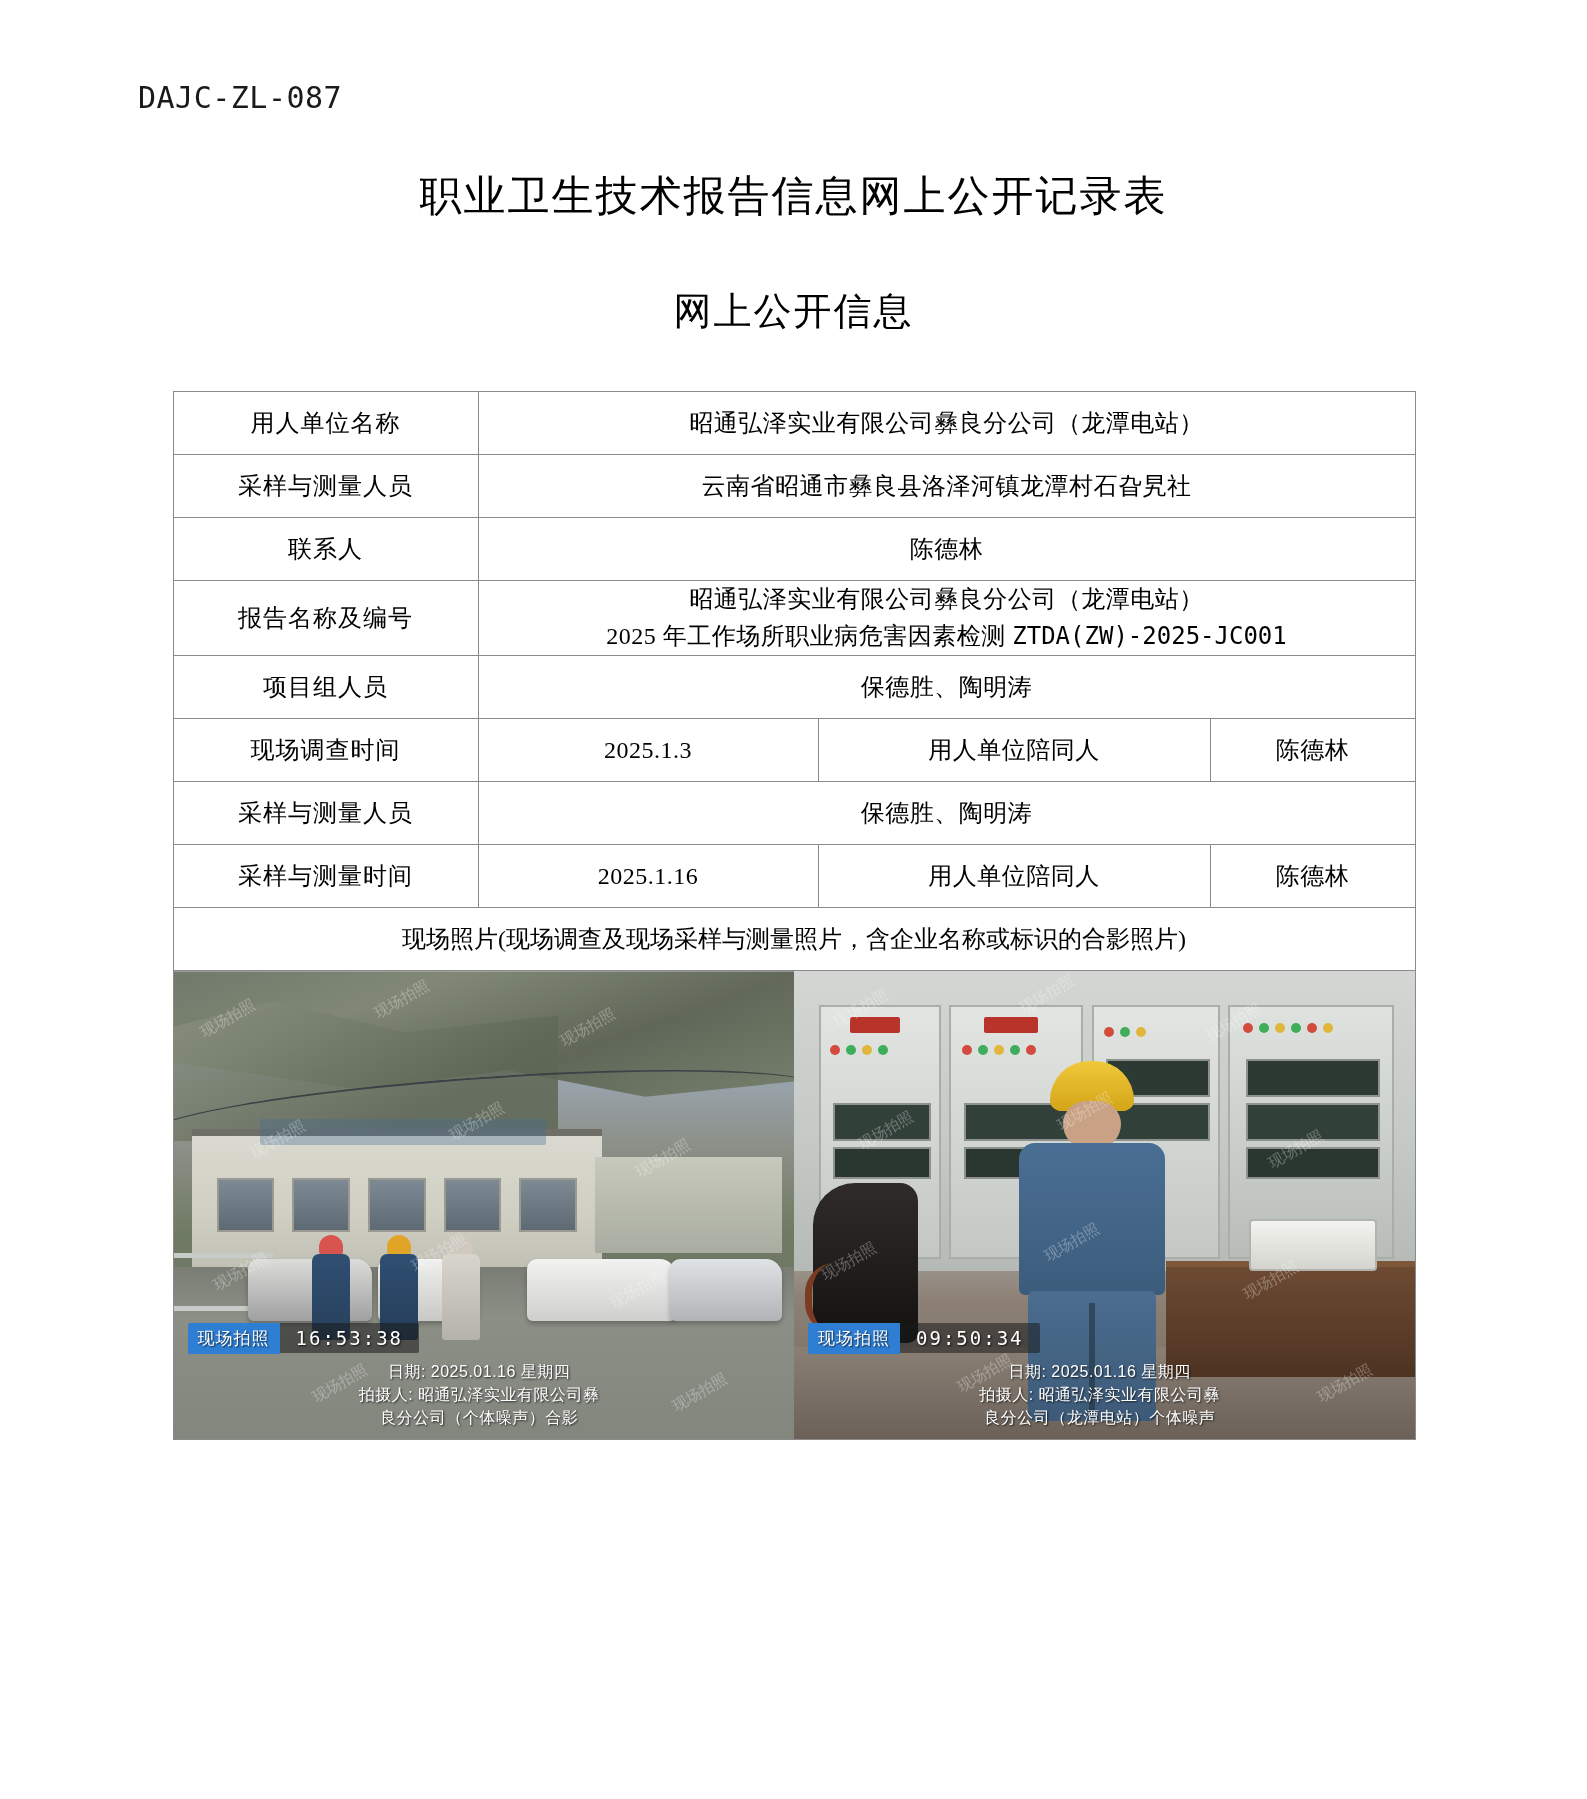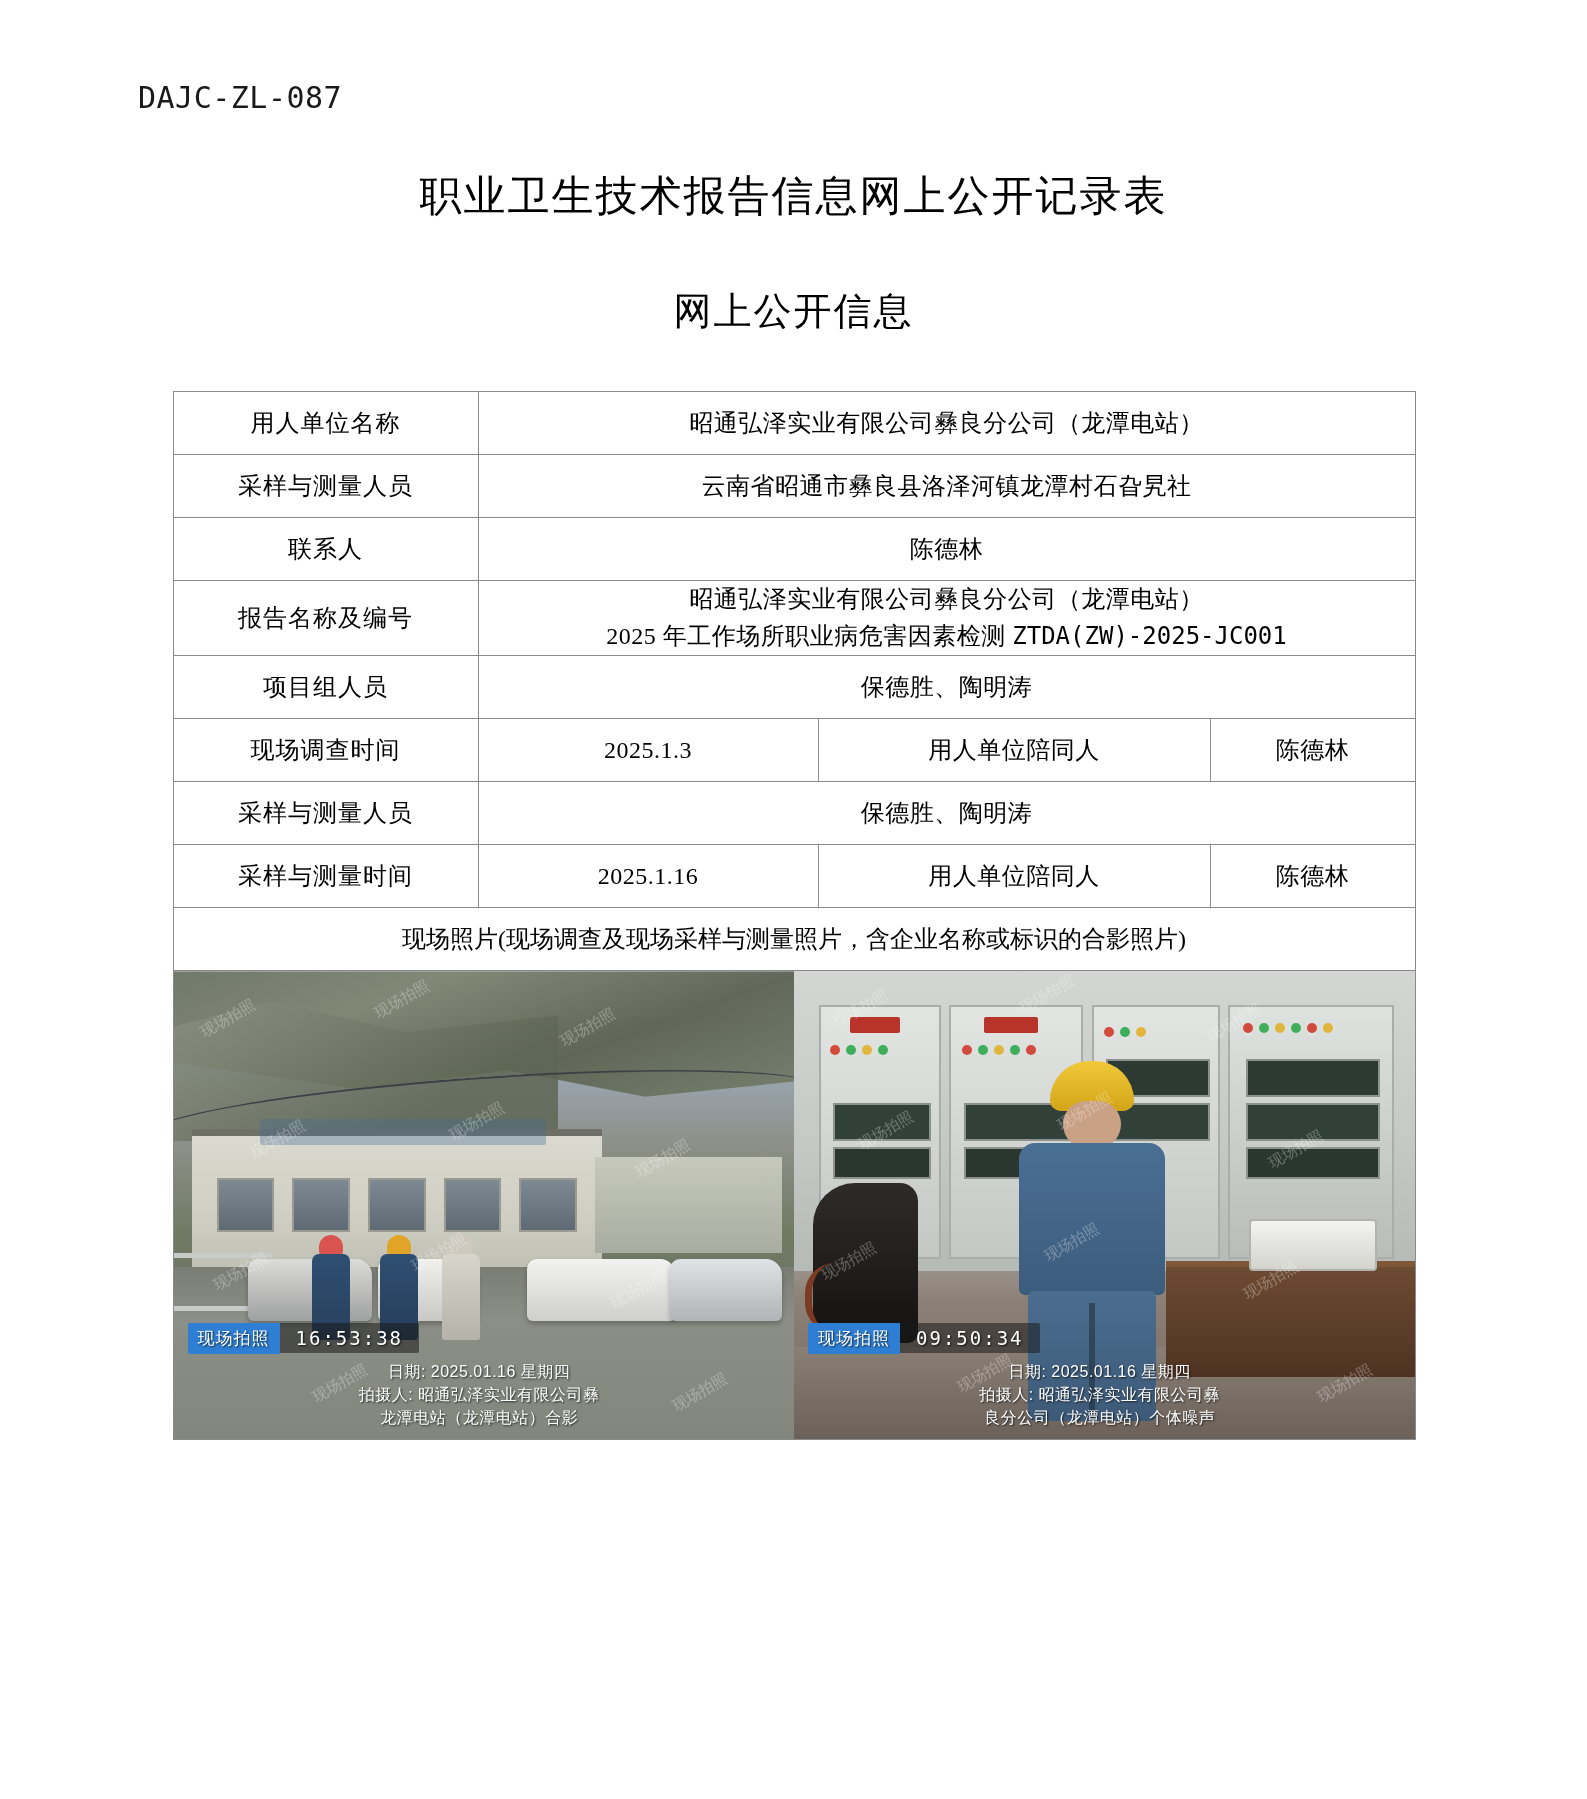--- a/index.html
+++ b/index.html
@@ -581,21 +581,21 @@
                   <span style="left:22%;top:86%">现场拍照</span>
                   <span style="left:80%;top:88%">现场拍照</span>
                 </div>
                 <div class="stamp">
                   <div class="stamp-top">
                     <div class="stamp-badge">现场拍照</div>
                     <div class="stamp-time">16:53:38</div>
                   </div>
                   <div class="stamp-line">日期: 2025.01.16 星期四</div>
                   <div class="stamp-line">拍摄人: 昭通弘泽实业有限公司彝</div>
-                  <div class="stamp-line">龙潭电站（龙潭电站）合影</div>
+                  <div class="stamp-line">良分公司（个体噪声）合影</div>
                 </div>
               </div>
 
               <div class="photo ph-right">
                 <div class="panel-wall"></div>
                 <div class="cabinet cab1">
                   <div class="red-banner"></div>
                   <div class="led-row" style="top:38px">
                     <i></i>
                       <i></i>

